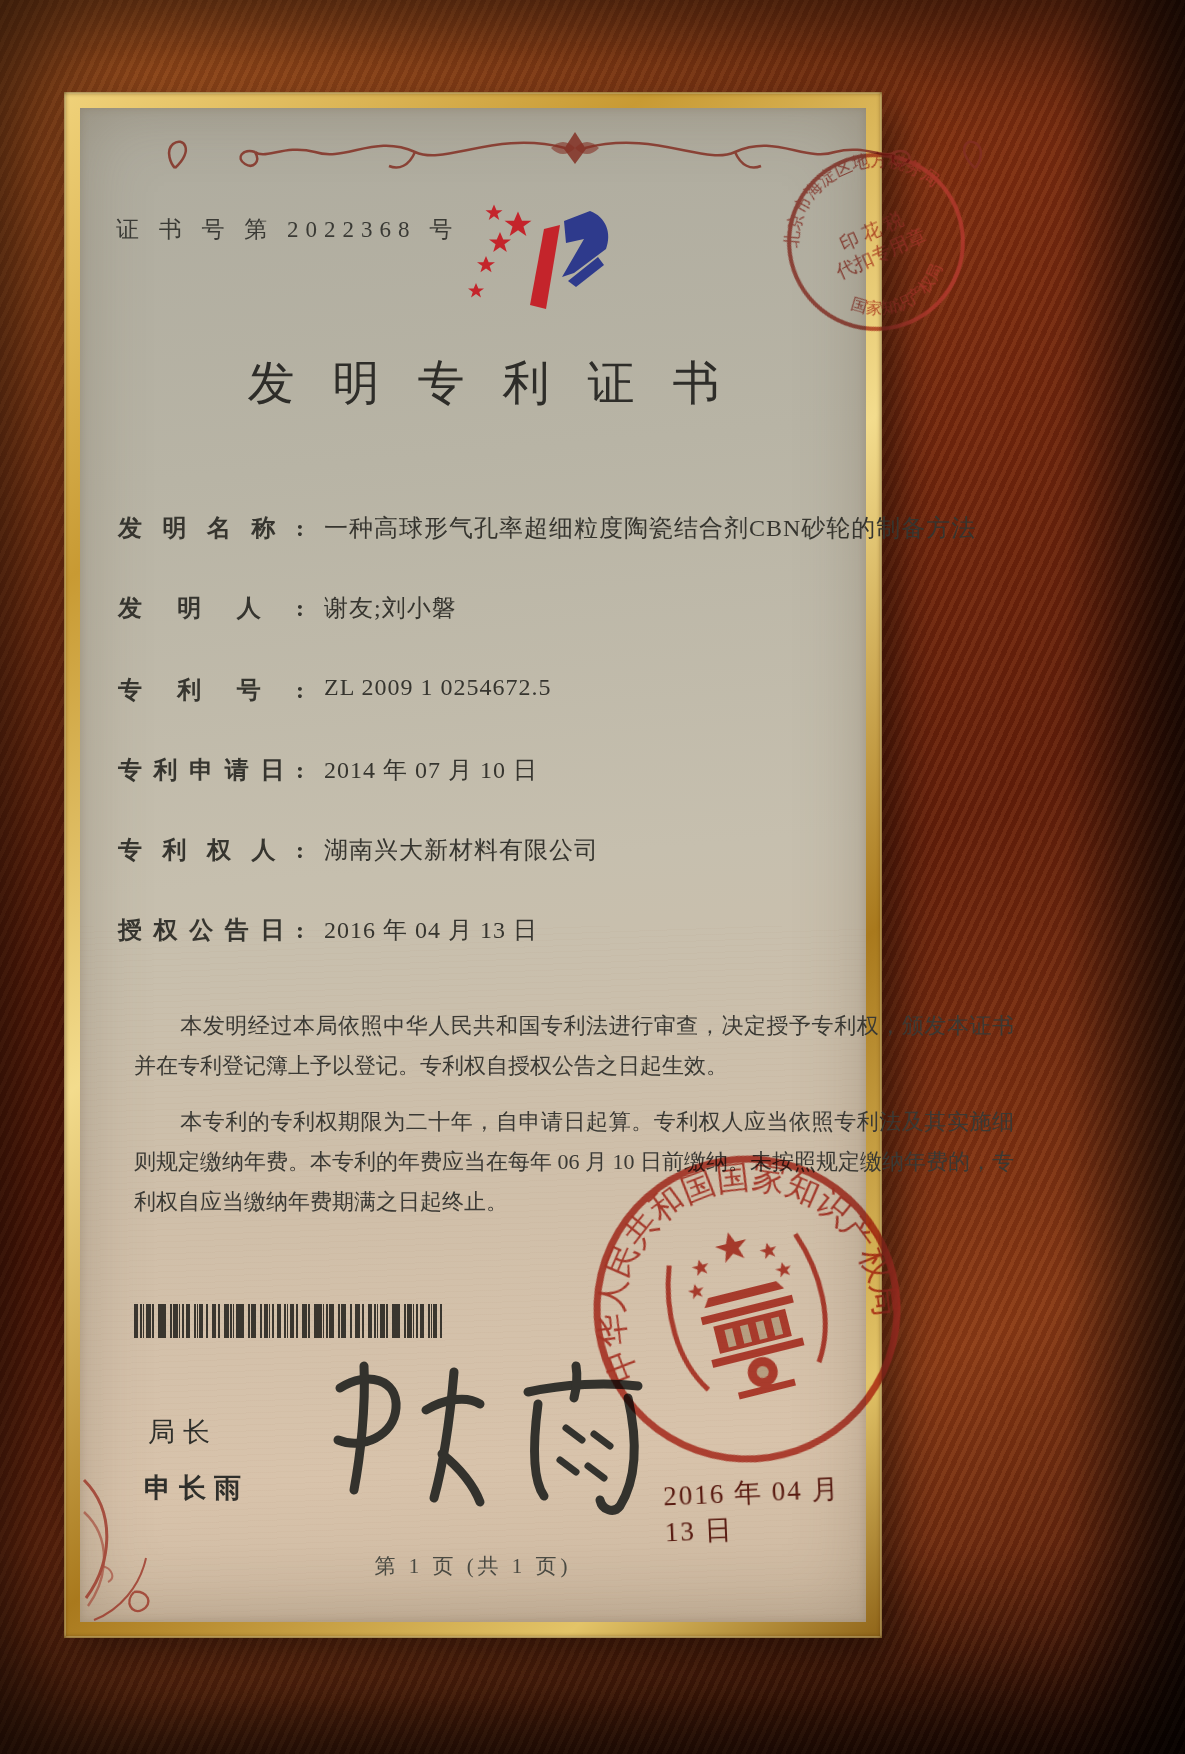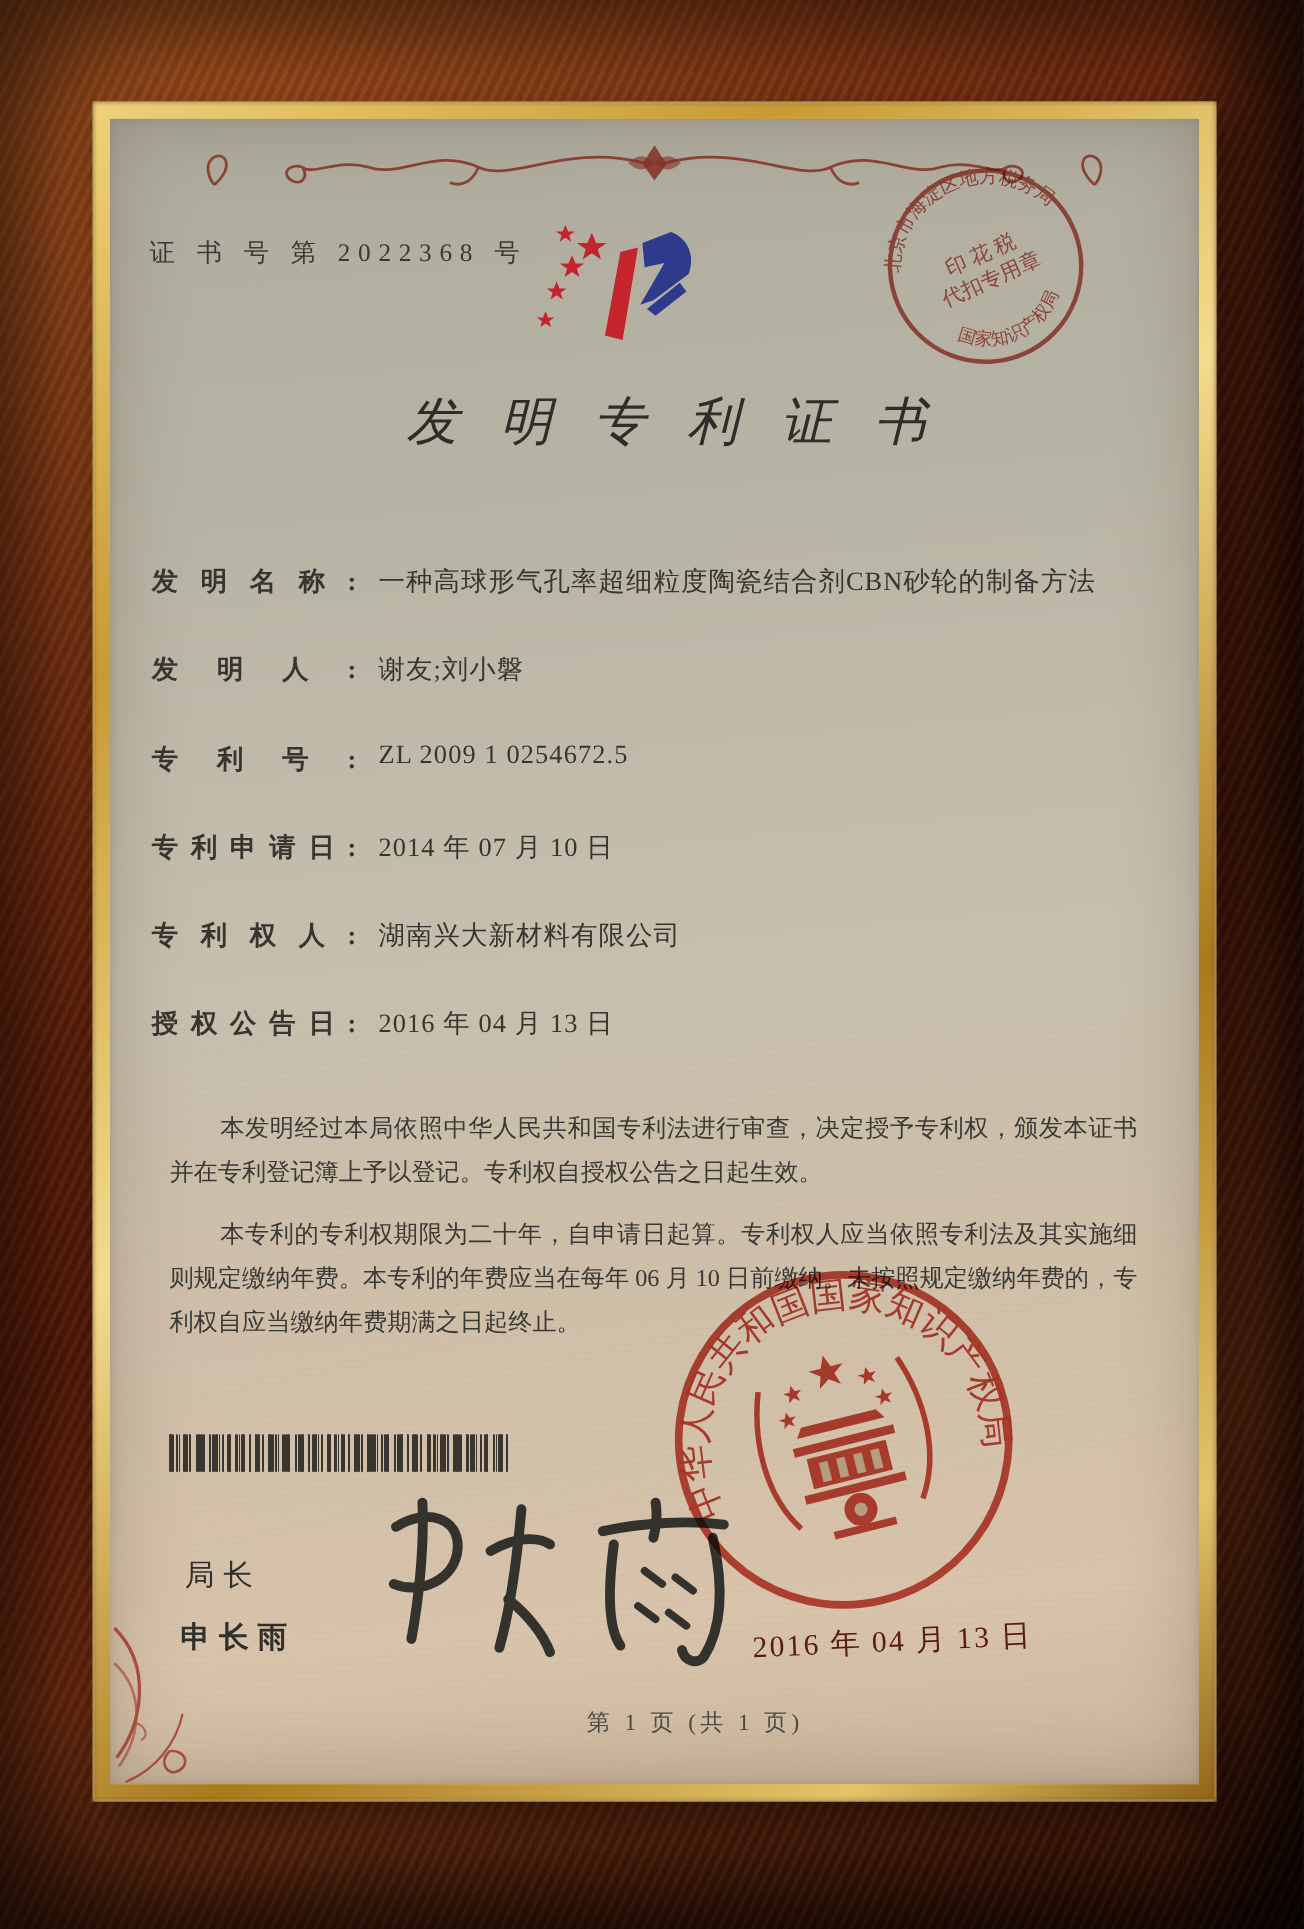--- a/index.html
+++ b/index.html
@@ -10,37 +10,37 @@
       linear-gradient(to left, rgba(0,0,0,.55), transparent 10%),
       linear-gradient(to top, rgba(0,0,0,.45), transparent 12%),
       radial-gradient(circle at 18% 12%, rgba(255,150,60,.28), transparent 42%),
       linear-gradient(155deg,#a04a1a 0%,#7c2c10 28%,#641f0b 55%,#8a3a16 78%,#3f1206 100%);
   }
   .photo::before{content:'';position:absolute;inset:0;pointer-events:none;
     background:repeating-linear-gradient(115deg, rgba(255,190,120,.07) 0 4px, rgba(40,10,0,.09) 4px 9px);}
   .photo::after{content:'';position:absolute;inset:0;pointer-events:none;
     box-shadow:inset 0 0 130px 30px rgba(0,0,0,.72);}
   .gold-mat{
-    position:absolute;left:84px;top:92px;width:1022px;height:1546px;z-index:2;
+    position:absolute;left:64px;top:92px;width:818px;height:1546px;z-index:2;
     background:linear-gradient(140deg,#f0d27a 0%,#c89a33 22%,#f3dc8d 45%,#a9791d 68%,#e3c468 88%,#8f6418 100%);
     box-shadow:inset 0 0 5px rgba(70,40,0,.9), inset 0 0 0 2px rgba(255,240,185,.45),
                12px 16px 44px rgba(0,0,0,.55);
   }
   .paper{
     position:absolute;inset:16px;
     background:linear-gradient(175deg,#aeab9e 0%,#b8b4a5 24%,#c6bfae 50%,#d0bfa9 72%,#d8c3ab 88%,#cbb79f 100%);
     box-shadow:inset 0 0 70px rgba(95,80,60,.32), inset 0 0 8px rgba(120,100,70,.28);
   }
   .paper .texture{position:absolute;left:0;right:0;bottom:0;height:46%;pointer-events:none;opacity:.5;
     background:repeating-linear-gradient(178deg, rgba(150,110,80,.08) 0 1px, transparent 1px 6px);}
   .flourish{position:absolute;top:14px;left:35px;width:920px;height:70px;}
   .cert-no{position:absolute;left:36px;top:106px;font-size:23px;letter-spacing:7px;color:#3a3a35;}
   .logo{position:absolute;left:368px;top:90px;width:170px;height:142px;}
   .title{position:absolute;top:244px;left:0;width:100%;text-align:center;
-    font-size:47px;letter-spacing:38px;padding-left:59px;box-sizing:border-box;color:#2e2d29;font-style:italic;}
+    font-size:47px;letter-spacing:38px;padding-left:59px;box-sizing:border-box;color:#2e2d29;}
   .frow{position:absolute;left:38px;width:912px;font-size:24px;color:#36352f;}
   .flabel{display:inline-block;width:186px;text-align:justify;text-align-last:justify;vertical-align:top;font-weight:bold;}
   .fvalue{display:inline-block;margin-left:14px;vertical-align:top;max-width:700px;letter-spacing:1px;}
   .r0{top:404px}.r1{top:484px}.r2{top:566px}.r3{top:646px}.r4{top:726px}.r5{top:806px}
   .body-text{position:absolute;left:38px;top:882px;width:912px;font-size:22px;line-height:40px;
     color:#3a3934;text-align:justify;}
   .body-text p{margin:16px;text-indent:2.1em;}
   .barcode{position:absolute;left:54px;top:1196px;width:312px;height:34px;opacity:.88;
     background-image:
       repeating-linear-gradient(90deg,#26241f 0 2px,transparent 2px 6px),
@@ -49,21 +49,21 @@
   .signer-title{position:absolute;left:68px;top:1306px;font-size:27px;letter-spacing:8px;color:#2f2f2b;}
   .signer-name{position:absolute;left:64px;top:1362px;font-size:27px;letter-spacing:8px;color:#2f2f2b;font-weight:bold;}
   .signature{position:absolute;left:196px;top:1248px;width:400px;height:214px;}
   .seal{position:absolute;left:510px;top:1044px;width:314px;height:314px;
     transform:rotate(-14deg);opacity:.93;mix-blend-mode:multiply;}
   .seal-date{position:absolute;left:584px;top:1366px;font-size:27px;letter-spacing:2px;
     color:#6b241a;transform:rotate(-2.5deg);mix-blend-mode:multiply;}
   .tax-stamp{position:absolute;left:700px;top:38px;width:192px;height:192px;
     transform:rotate(-24deg);opacity:.8;mix-blend-mode:multiply;}
   .page-footer{position:absolute;top:1444px;left:0;width:100%;text-align:center;
-    font-size:21px;letter-spacing:4px;color:#4a4a42;padding-left:37px;}
+    font-size:21px;letter-spacing:4px;color:#4a4a42;}
   .corner-ornament{position:absolute;left:-4px;top:1366px;width:140px;height:150px;opacity:.8;}
 </style>
 </head>
 <body>
 
 <div class="photo">
   <div class="gold-mat">
     <div class="paper">
       <div class="texture"></div>
 

